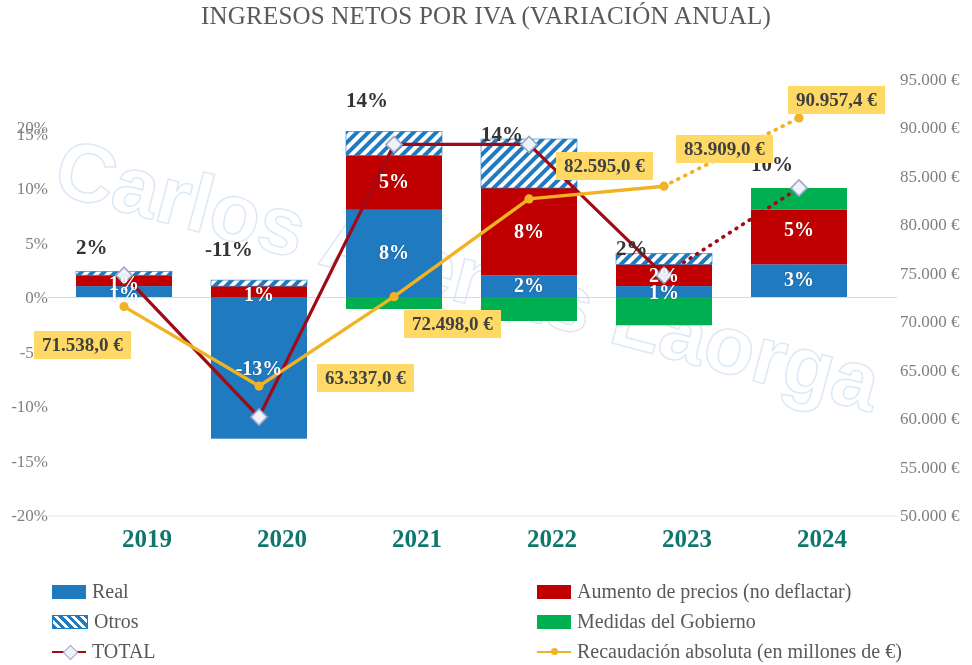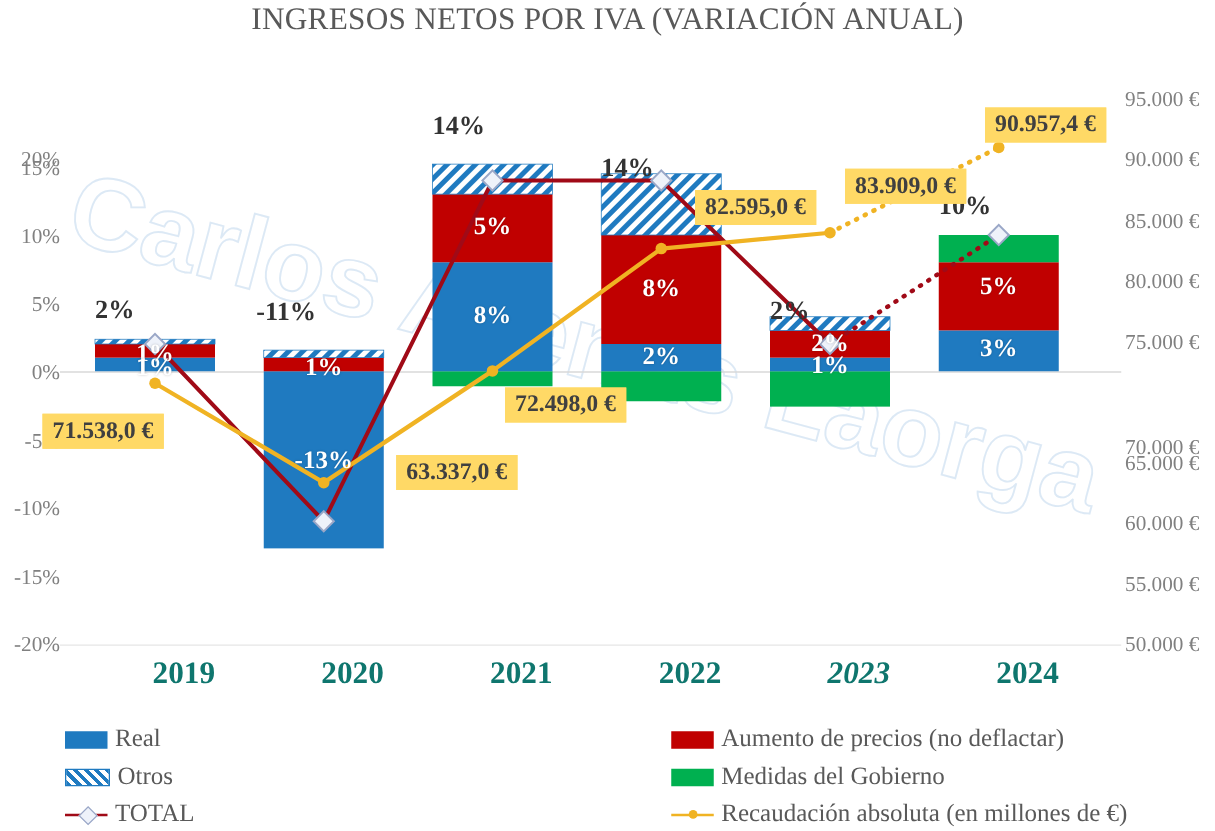--- a/index.html
+++ b/index.html
@@ -90,21 +90,21 @@
     <div class="axis-label axis-left" style="left:-4px;top:343px;width:52px;">-5%</div>
     <div class="axis-label axis-left" style="left:-8px;top:397px;width:56px;">-10%</div>
     <div class="axis-label axis-left" style="left:-8px;top:452px;width:56px;">-15%</div>
     <div class="axis-label axis-left" style="left:-8px;top:506px;width:56px;">-20%</div>
 
     <div class="axis-label axis-right" style="left:900px;top:70px;">95.000 €</div>
     <div class="axis-label axis-right" style="left:900px;top:118px;">90.000 €</div>
     <div class="axis-label axis-right" style="left:900px;top:167px;">85.000 €</div>
     <div class="axis-label axis-right" style="left:900px;top:215px;">80.000 €</div>
     <div class="axis-label axis-right" style="left:900px;top:264px;">75.000 €</div>
-    <div class="axis-label axis-right" style="left:900px;top:312px;margin-top:36px;">70.000 €</div>
+    <div class="axis-label axis-right" style="left:900px;top:312px;">70.000 €</div>
     <div class="axis-label axis-right" style="left:900px;top:361px;">65.000 €</div>
     <div class="axis-label axis-right" style="left:900px;top:409px;">60.000 €</div>
     <div class="axis-label axis-right" style="left:900px;top:458px;">55.000 €</div>
     <div class="axis-label axis-right" style="left:900px;top:506px;">50.000 €</div>
 
     <svg class="layer" viewBox="0 0 972 665">
       <defs>
         <pattern id="hatchBlue" width="8" height="8" patternUnits="userSpaceOnUse" patternTransform="rotate(45)">
           <rect width="8" height="8" fill="#ffffff"></rect>
           <rect width="4" height="8" fill="#1f7ac0"></rect>
@@ -207,21 +207,21 @@
     <div class="callout" style="left:317px;top:364px;">63.337,0 €</div>
     <div class="callout" style="left:404px;top:310px;">72.498,0 €</div>
     <div class="callout" style="left:556px;top:152px;">82.595,0 €</div>
     <div class="callout" style="left:676px;top:135px;">83.909,0 €</div>
     <div class="callout" style="left:788px;top:86px;">90.957,4 €</div>
 
     <div class="cat-label" style="left:76px;top:525px;width:96px;">2019</div>
     <div class="cat-label" style="left:211px;top:525px;width:96px;">2020</div>
     <div class="cat-label" style="left:346px;top:525px;width:96px;">2021</div>
     <div class="cat-label" style="left:481px;top:525px;width:96px;">2022</div>
-    <div class="cat-label" style="left:616px;top:525px;width:96px;font-style:italic;">2023</div>
+    <div class="cat-label" style="left:616px;top:525px;width:96px;">2023</div>
     <div class="cat-label" style="left:751px;top:525px;width:96px;">2024</div>
   </div>
 
   <div class="legend">
 
     <div class="legend-item" style="left:52px;top:5px;">
       <span class="swatch" style="background:#1f7ac0;"></span>
       <span>Real</span>
     </div>
 

